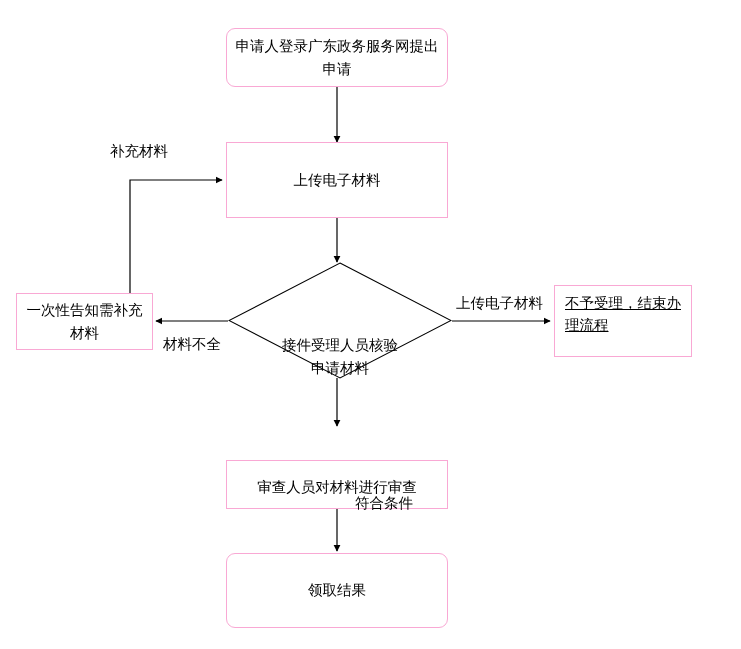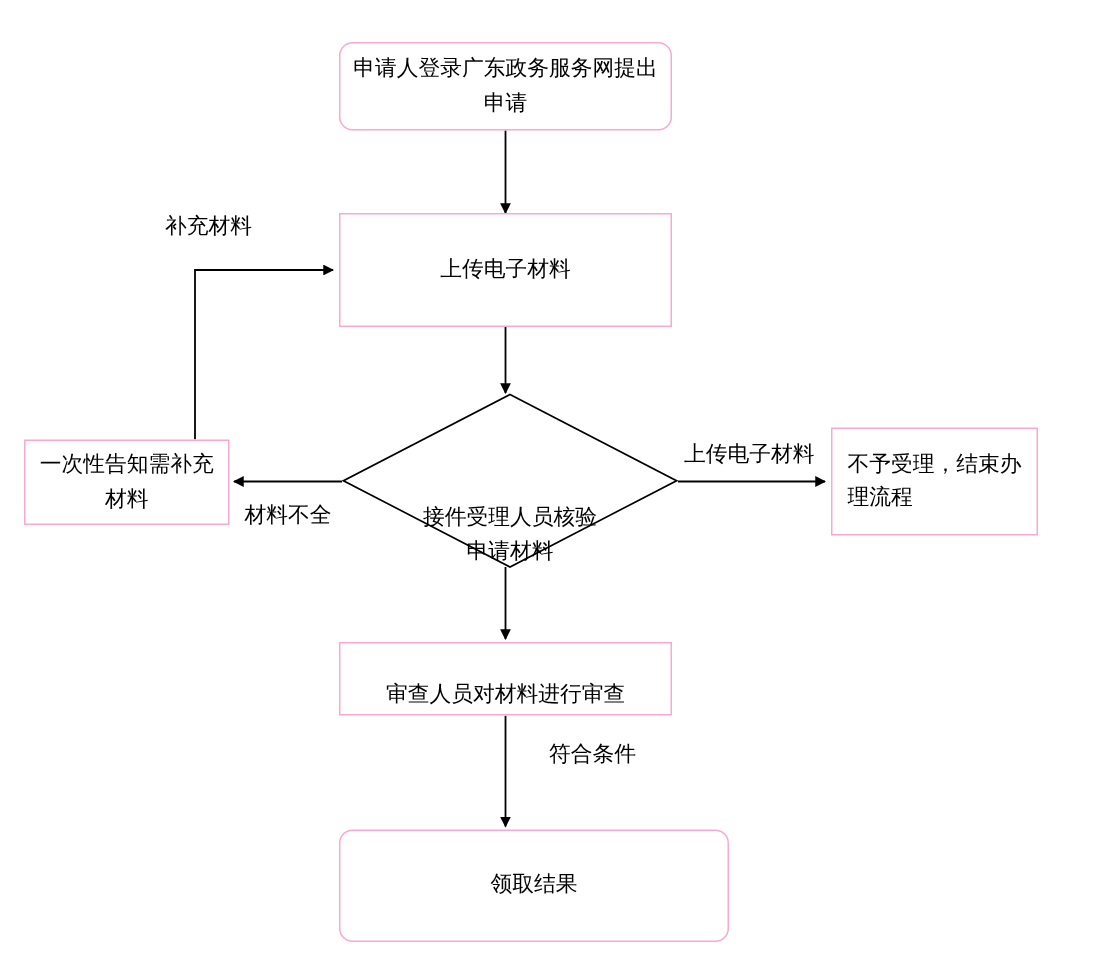--- a/index.html
+++ b/index.html
@@ -28,29 +28,31 @@
     text-align: center;
     font-size: 14.5px;
     line-height: 1.55;
     color: #000000;
     padding: 2px 8px;
   }
   .node.rounded {
     border-radius: 9px;
   }
   .node.align-top-left {
-    align-items: center;
+    align-items: flex-start;
     justify-content: flex-start;
     text-align: left;
     padding: 6px 8px 6px 10px;
+    text-decoration: underline;
   }
   .node.align-top-center {
-    align-items: flex-end;
+    align-items: center;
     justify-content: center;
     padding-top: 8px;
+    margin-top: 32px;
   }
   .diamond-wrap {
     position: absolute;
   }
   .diamond-wrap svg {
     position: absolute;
     left: 0;
     top: 0;
     display: block;
   }
@@ -138,25 +140,25 @@
   </div>
 
   <div class="node align-top-left" style="left:554px; top:285px; width:138px; height:72px;">
     <span>不予受理，结束办理流程</span>
   </div>
 
   <div class="node align-top-center" style="left:226px; top:428px; width:222px; height:49px;">
     <span>审查人员对材料进行审查</span>
   </div>
 
-  <div class="node rounded" style="left:226px; top:553px; width:260px; height:75px;">
+  <div class="node rounded" style="left:226px; top:553px; width:222px; height:75px;">
     <span>领取结果</span>
   </div>
 
   <div class="edge-label" style="left:110px; top:142px;">补充材料</div>
 
   <div class="edge-label" style="left:163px; top:299px;margin-top:36px;">材料不全</div>
 
   <div class="edge-label" style="left:456px; top:294px;">上传电子材料</div>
 
-  <div class="edge-label" style="left:366px; top:494px;">符合条件</div>
+  <div class="edge-label" style="left:355px; top:494px;">符合条件</div>
 
 </div>
 
 </body></html>

